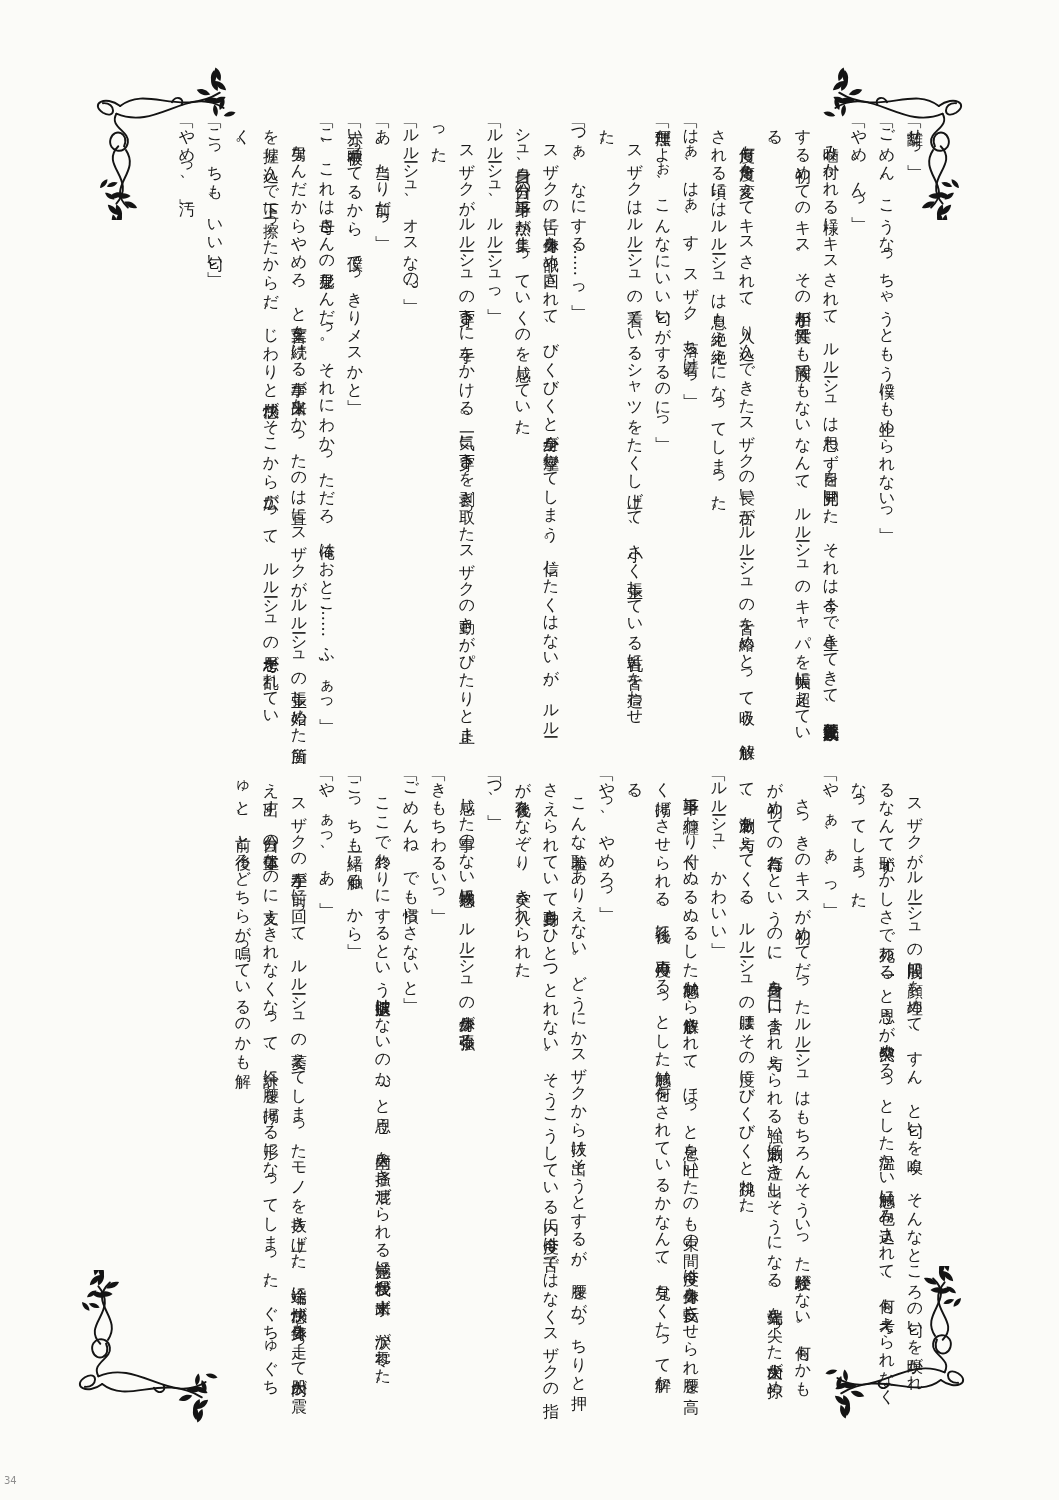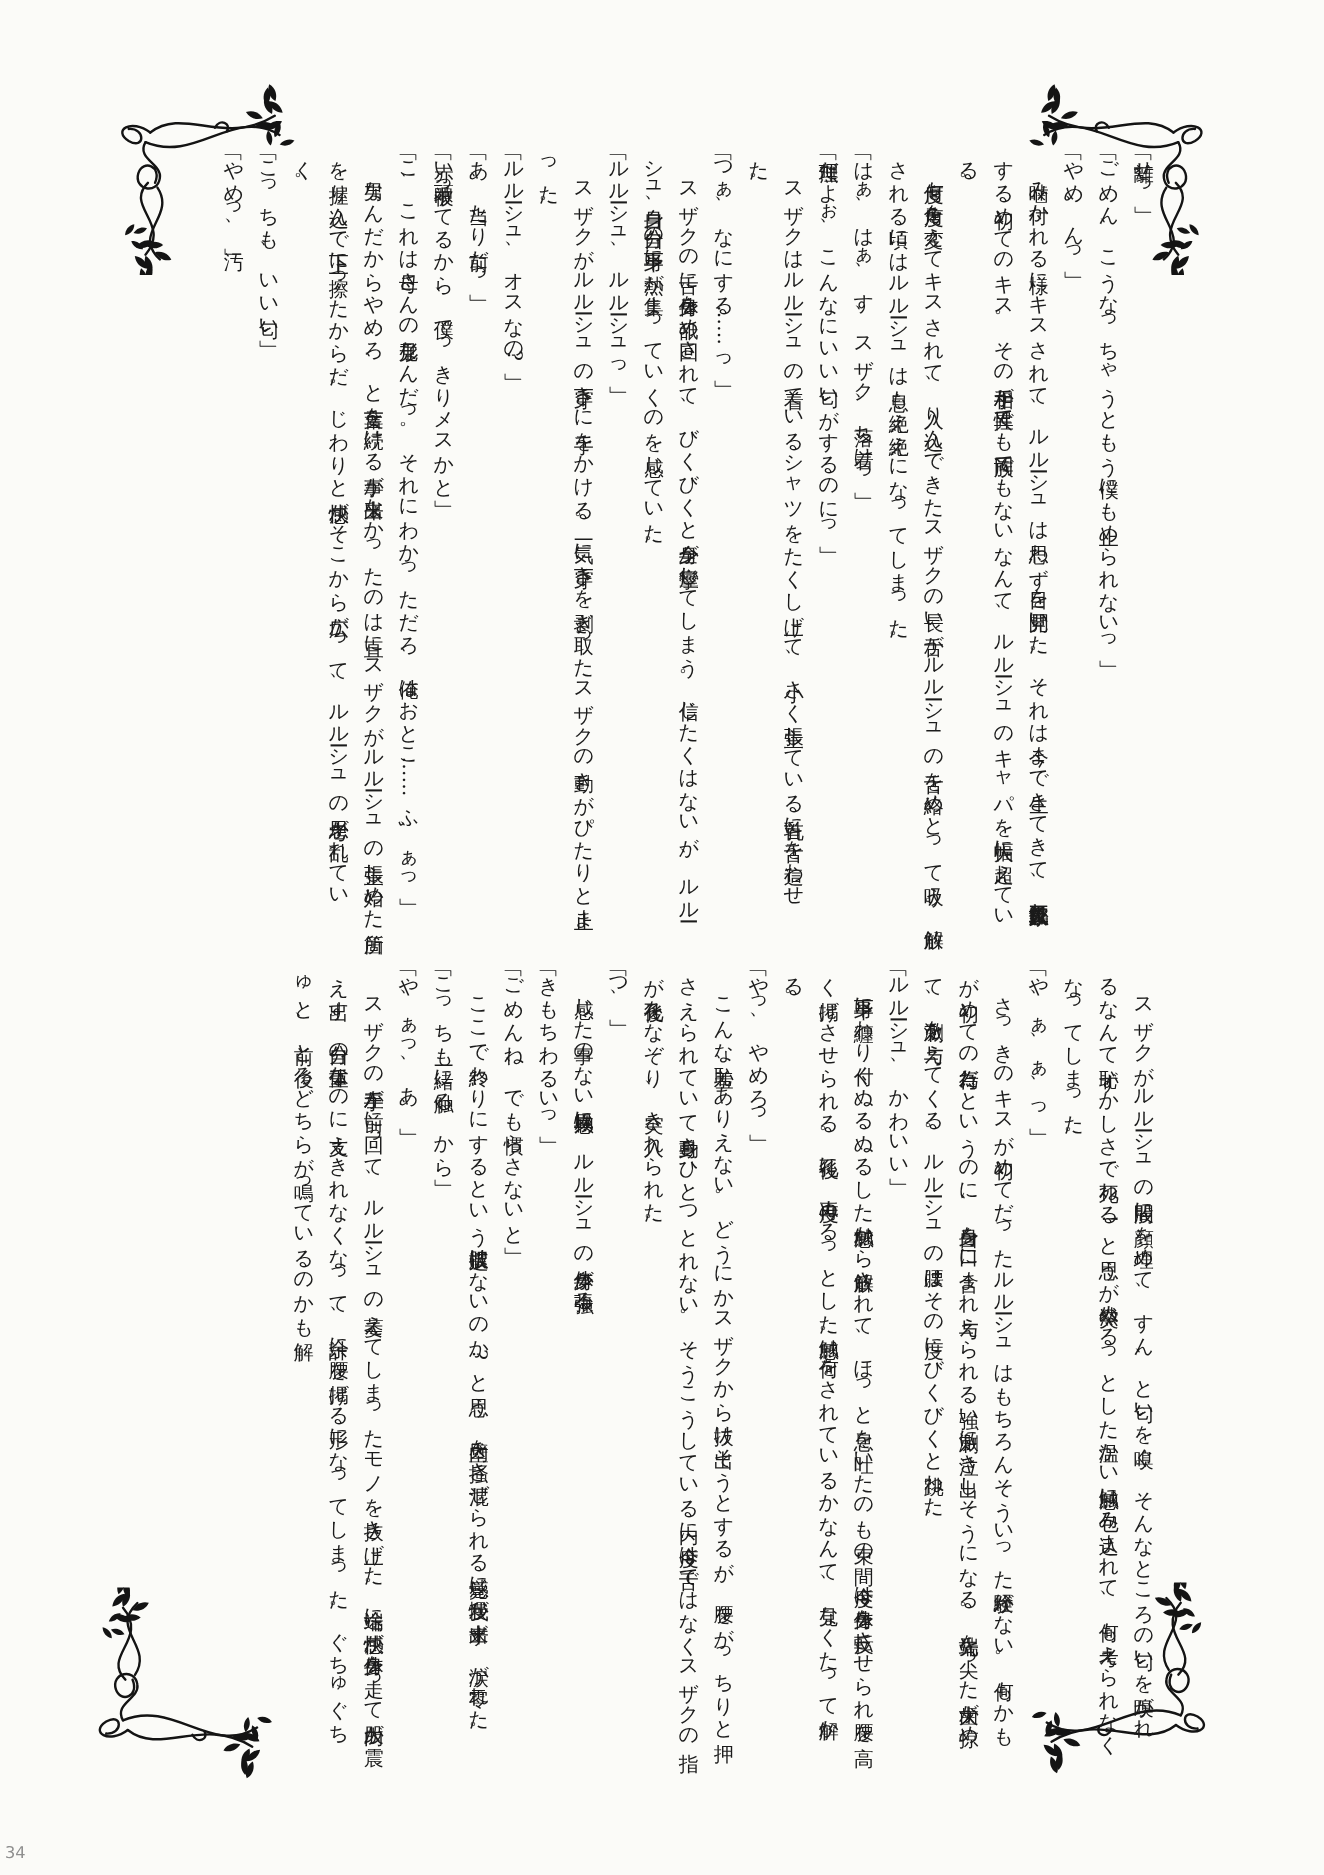--- a/index.html
+++ b/index.html
@@ -51,21 +51,21 @@
   }
   .ornament svg { width: 100%; height: 100%; display: block; }
   #orn-tl { left: 80px;  top: 62px; }
   #orn-tr { left: 821px; top: 62px; transform: scaleX(-1); }
   #orn-bl { left: 62px;  top: 1270px; transform: scaleY(-1); }
   #orn-br { left: 823px; top: 1266px; transform: scale(-1,-1); }
   .page-number {
     position: absolute;
     left: 4px;
     top: 1475px;
-    font-size: 13px;
+    font-size: 10px;
     color: #8f8f8f;
     font-family: "DejaVu Sans", sans-serif;
   }
 </style>
 </head>
 <body>
 
 <div class="page">
 
   <div class="ornament" id="orn-tl">

